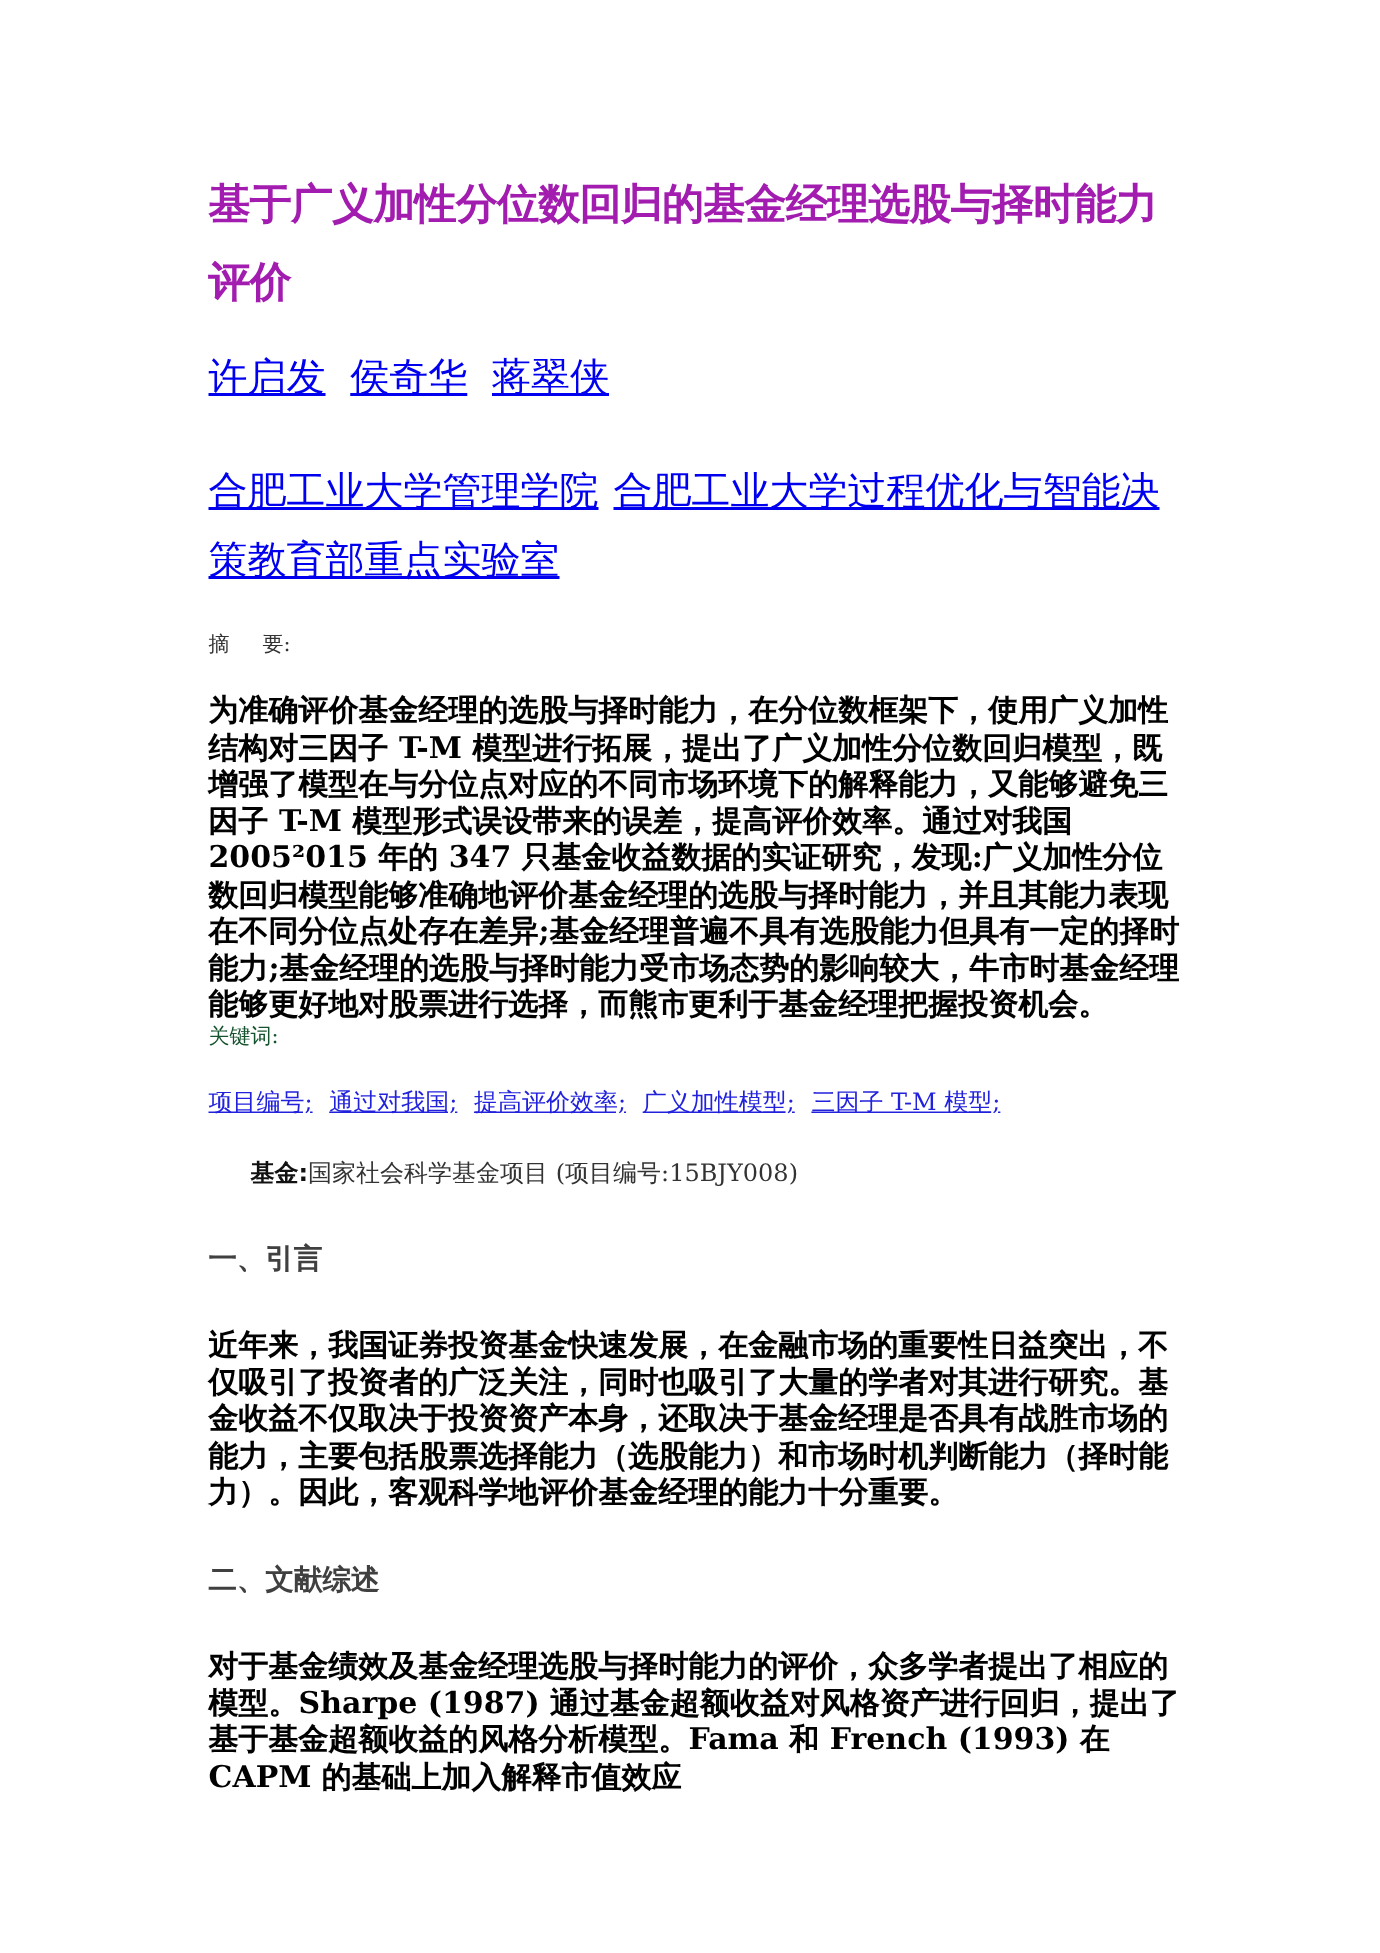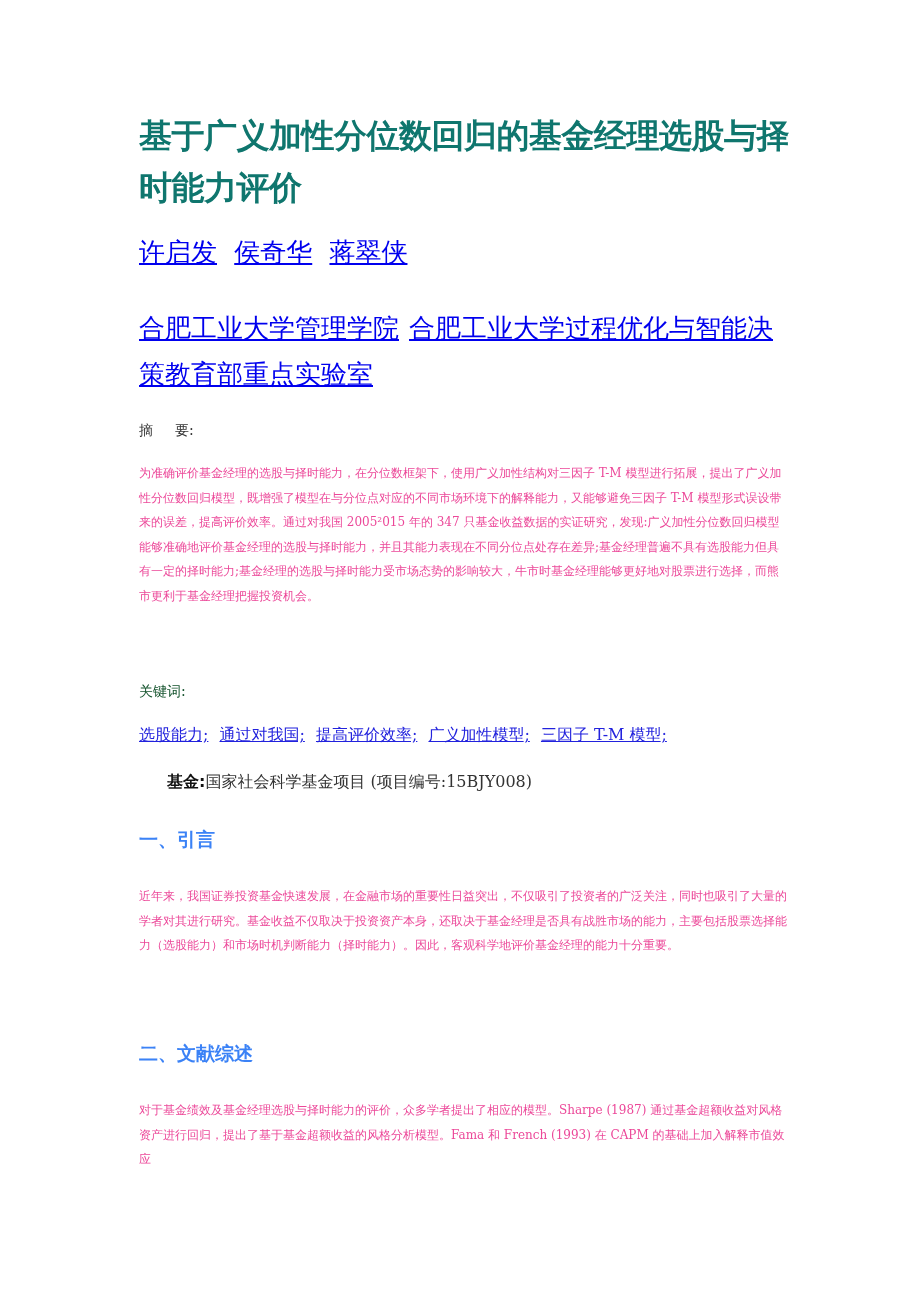--- a/index.html
+++ b/index.html
@@ -21,31 +21,31 @@
     top: 0;
     width: 650px;
   }
   .title {
     position: absolute;
     left: 0;
     top: 110px;
     width: 650px;
     font-family: "DejaVu Sans", "Liberation Sans", sans-serif;
     font-weight: bold;
-    font-size: 33px;
+    font-size: 28px;
     line-height: 52px;
-    color: #0f766e;
+    color: #a21caf;
     margin: 0;
     letter-spacing: -0.5px;
   }
   .authors {
     position: absolute;
     left: 0;
     top: 232px;
-    font-family: Liberation Sans, sans-serif;
+    font-family: Liberation Serif, serif;
     font-size: 26px;
     line-height: 40px;
   }
   .authors a, .affils a {
     color: #0000ee;
     text-decoration: underline;
     margin-right: 10px;
   }
   .affils {
     position: absolute;
@@ -62,24 +62,25 @@
     top: 420px;
     font-size: 14px;
     line-height: 20px;
     color: #333333;
   }
   .label-abstract .gap { display: inline-block; width: 22px; }
   .para {
     position: absolute;
     left: 0;
     width: 652px;
-    font-size: 12px;
+    font-size: 20px;
     line-height: 24.5px;
-    color: #ec4899;
+    color: #000000;
     margin: 0;
+    font-weight: bold;
   }
   .abstract-body { top: 461px; }
   .label-keywords {
     position: absolute;
     left: 0;
     top: 681px;
     font-size: 14px;
     line-height: 20px;
     color: #14532d;
   }
@@ -109,21 +110,21 @@
     color: #111111;
     margin-left: 28px;
   }
   .heading {
     position: absolute;
     left: 0;
     font-family: "DejaVu Sans", "Liberation Sans", sans-serif;
     font-weight: bold;
     font-size: 19px;
     line-height: 26px;
-    color: #3b82f6;
+    color: #404040;
     margin: 0;
   }
   .h1 { top: 826px; }
   .intro-body { top: 884px; }
   .h2 { top: 1040px; }
   .review-body { top: 1098px; }
 </style>
 </head>
 <body>
 
@@ -143,21 +144,21 @@
 
   <div class="label-abstract">
     <span>摘</span><span class="gap"></span><span>要:</span>
   </div>
 
   <p class="para abstract-body">为准确评价基金经理的选股与择时能力，在分位数框架下，使用广义加性结构对三因子 T-M 模型进行拓展，提出了广义加性分位数回归模型，既增强了模型在与分位点对应的不同市场环境下的解释能力，又能够避免三因子 T-M 模型形式误设带来的误差，提高评价效率。通过对我国 2005²015 年的 347 只基金收益数据的实证研究，发现:广义加性分位数回归模型能够准确地评价基金经理的选股与择时能力，并且其能力表现在不同分位点处存在差异;基金经理普遍不具有选股能力但具有一定的择时能力;基金经理的选股与择时能力受市场态势的影响较大，牛市时基金经理能够更好地对股票进行选择，而熊市更利于基金经理把握投资机会。</p>
 
   <div class="label-keywords">关键词:</div>
 
   <div class="keywords">
-    <a href="#">选股能力;</a>
+    <a href="#">项目编号;</a>
     <a href="#">通过对我国;</a>
     <a href="#">提高评价效率;</a>
     <a href="#">广义加性模型;</a>
     <a href="#">三因子 T-M 模型;</a>
   </div>
 
   <div class="fund">
     <span class="fund-label">基金:</span><span>国家社会科学基金项目 (项目编号:15BJY008)</span>
   </div>
 

